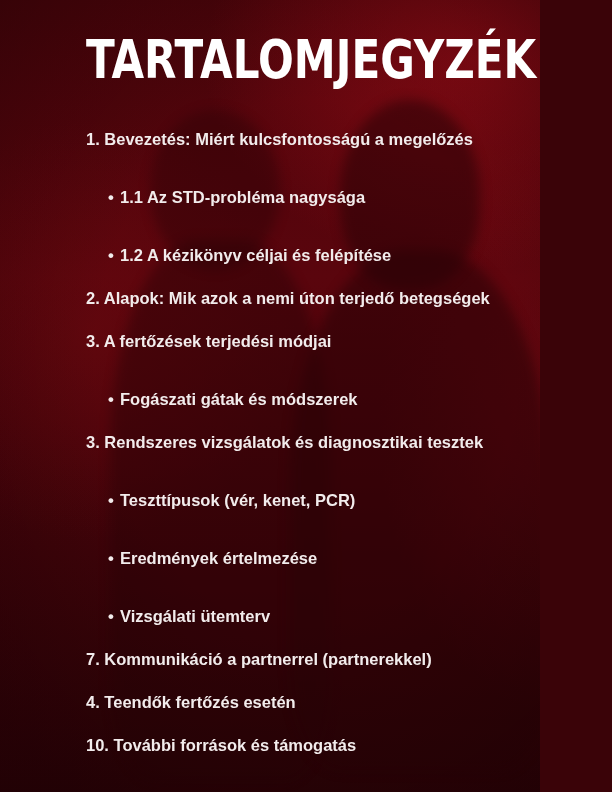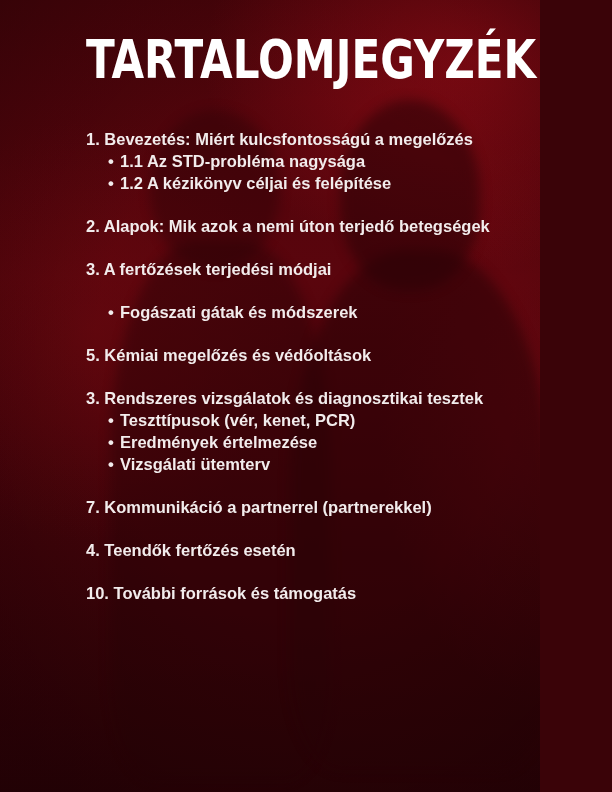--- a/index.html
+++ b/index.html
@@ -97,20 +97,21 @@
       display: block;
       white-space: nowrap;
     }
     .sub-list {
       list-style: none;
       margin: 0;
       padding: 0 0 0 22px;
     }
     .sub-item {
       white-space: nowrap;
+      margin-top: 36px;
     }
     .bullet {
       display: inline-block;
       width: 12px;
     }
   </style>
 </head>
 <body>
 
 <div class="page">
@@ -139,23 +140,20 @@
     <div class="section">
       <span class="section-title">3. A fertőzések terjedési módjai</span>
     </div>
 
     <div class="section">
       <ul class="sub-list">
         <li class="sub-item"><span class="bullet">•</span><span>Fogászati gátak és módszerek</span></li>
       </ul>
     </div>
 
-    <div class="section">
-      <span class="section-title">5. Kémiai megelőzés és védőoltások</span>
-    </div>
 
     <div class="section">
       <span class="section-title">3. Rendszeres vizsgálatok és diagnosztikai tesztek</span>
       <ul class="sub-list">
         <li class="sub-item"><span class="bullet">•</span><span>Teszttípusok (vér, kenet, PCR)</span></li>
         <li class="sub-item"><span class="bullet">•</span><span>Eredmények értelmezése</span></li>
         <li class="sub-item"><span class="bullet">•</span><span>Vizsgálati ütemterv</span></li>
       </ul>
     </div>
 

